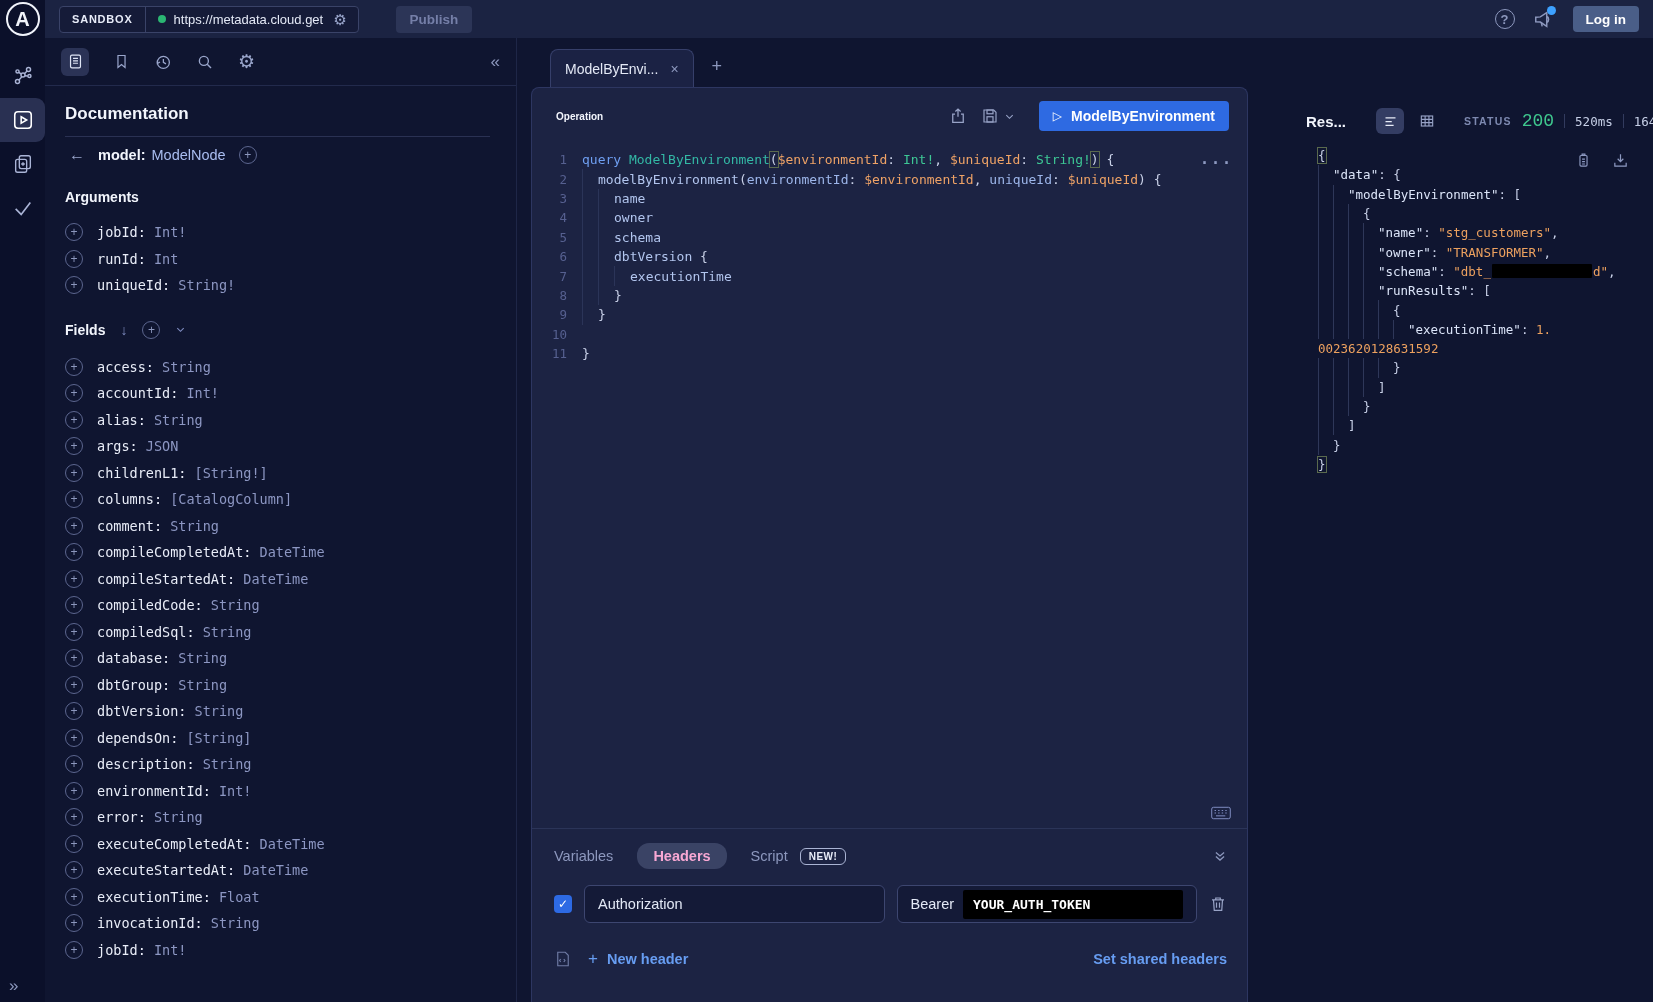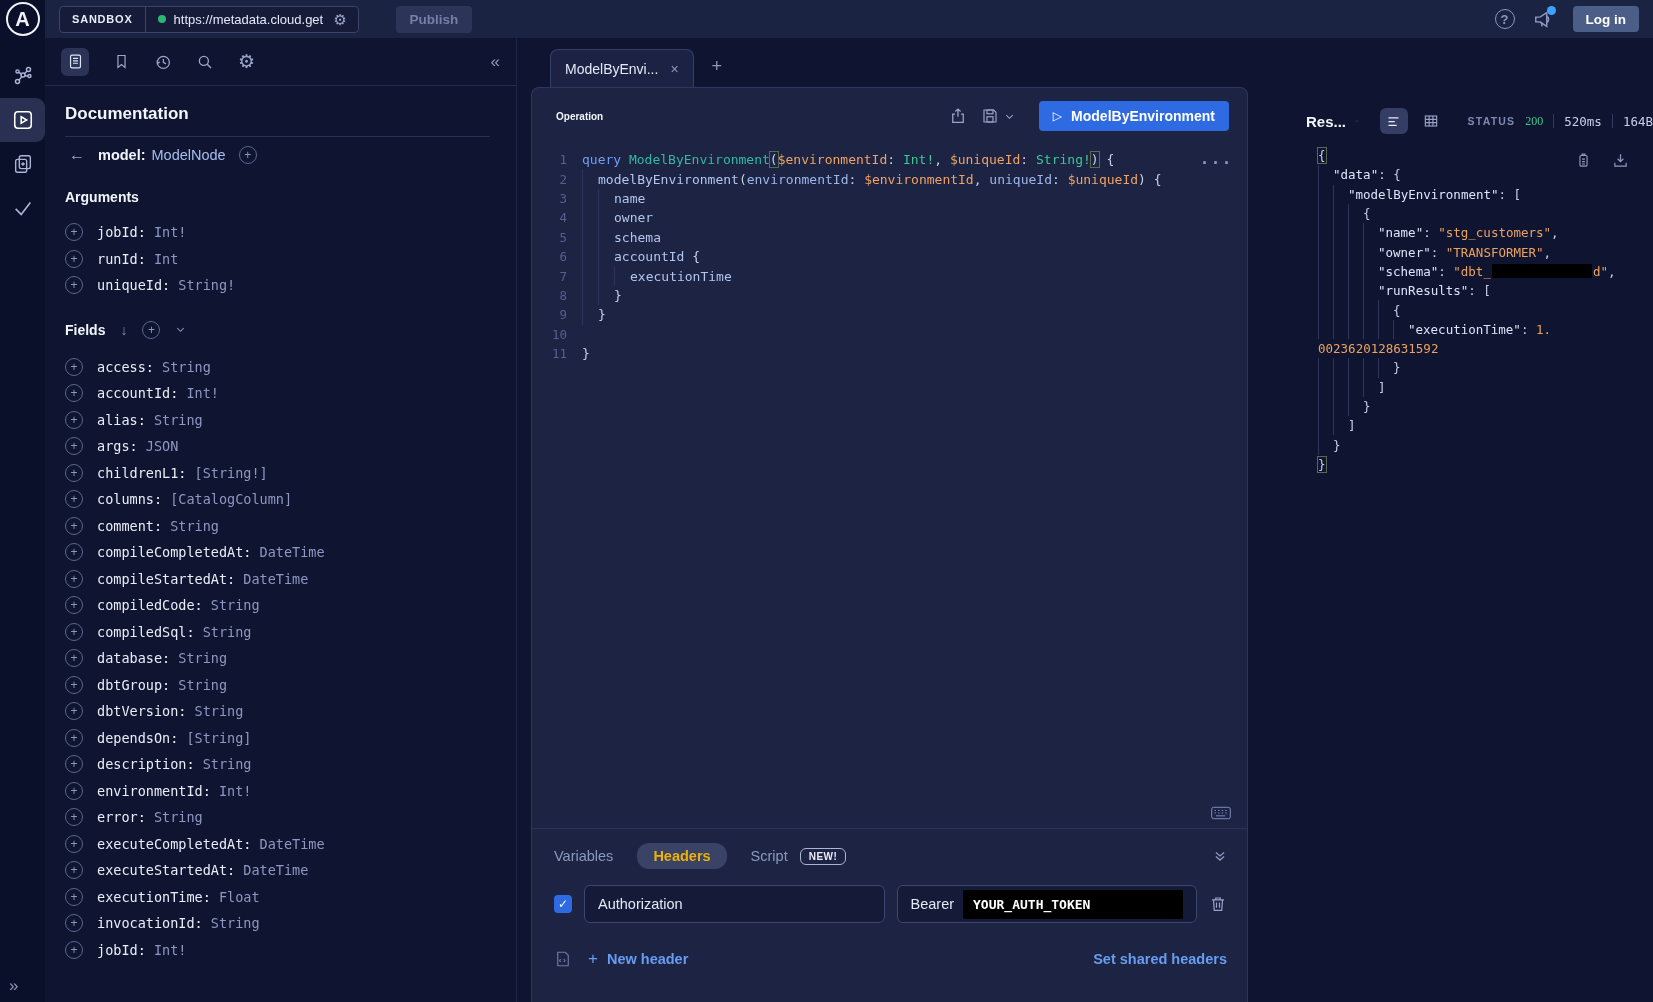--- a/index.html
+++ b/index.html
@@ -89,21 +89,21 @@
   .tok-kw { color:#6f9ff2; } .tok-op { color:#33b8a5; } .tok-vr { color:#eea266; }
   .tok-ty { color:#3dc795; } .tok-fd { color:#b2c5ee; } .tok-ar { color:#9db6ea; } .tok-pn { color:#c9d1e8; }
   .tok-bm { color:#c9d1e8; outline:1px solid #5a6a4e; }
   .editor-more { position:absolute; top:10px; right:14px; color:#8e9ac2; font-size:15px; letter-spacing:2px; font-weight:bold; }
   .editor-kbd { position:absolute; bottom:8px; right:16px; color:#7f8cc1; }
 
   
   .bottom-panel { flex:none; height:174px; border-top:1px solid #2b3458; padding:14px 20px 0 22px; display:flex; flex-direction:column; }
   .bp-tabs { display:flex; align-items:center; gap:24px; }
   .bp-tab { font-size:14.5px; color:#8d98be; }
-  .bp-tab.active { background:#3a4365; border-radius:12px; padding:5px 16px; color:#eab308; font-weight:bold; }
+  .bp-tab.active { background:#3a4365; border-radius:12px; padding:5px 16px; color:#f9a8d4; font-weight:bold; }
   .new-badge { border:1px solid #aab4d4; border-radius:6px; padding:2px 8px; font-size:10px; font-weight:bold;
                letter-spacing:.5px; color:#e8ecf8; margin-left:-12px; }
   .bp-collapse { margin-left:auto; color:#8d98be; }
   .hdr-row { margin-top:16px; display:flex; align-items:center; gap:12px; }
   .chk { width:18px; height:18px; border-radius:4px; background:#2d6ae4; color:#fff; font-size:12px;
          display:flex; align-items:center; justify-content:center; flex:none; }
   .hdr-input { flex:1; height:38px; border:1px solid #3d4670; border-radius:6px; background:#141a37;
                display:flex; align-items:center; padding:0 13px; font-size:14.5px; color:#e3e9f6; }
   .token-chip { flex:1; margin-left:9px; height:29px; background:#000; border-radius:2px; display:flex; align-items:center;
                 padding:0 10px; font-family:"DejaVu Sans Mono",monospace; font-size:13px; font-weight:bold; color:#fff; }
@@ -117,21 +117,21 @@
   
   .resp { position:absolute; left:1258px; top:38px; right:0; bottom:0; padding:70px 0 0 48px; }
   .resp-header { display:flex; align-items:center; gap:9px; }
   .resp-title { font-size:15px; font-weight:bold; color:#f2f5fc; }
   .resp-chev { color:#8d98be; }
   .view-toggle { display:flex; align-items:center; gap:9px; margin-left:12px; }
   .vt-btn { width:28px; height:26px; border-radius:6px; display:flex; align-items:center; justify-content:center; color:#98a3c7; }
   .vt-btn.active { background:#343d63; color:#e8ecf8; }
   .status-group { display:flex; align-items:center; gap:10px; margin-left:14px; }
   .status-label { font-size:10.5px; letter-spacing:1.2px; color:#7d89b0; font-weight:bold; }
-  .status-code { font-family:Liberation Serif, serif; font-size:12px; color:#3fc78e; }
+  .status-code { font-family:Liberation Mono, monospace; font-size:18px; color:#3fc78e; }
   .status-sep { width:1px; height:14px; background:#323b5e; }
   .status-val { font-family:"DejaVu Sans Mono",monospace; font-size:12.5px; color:#c6cfe6; }
   .resp-body { position:relative; margin-top:12px; padding-left:12px; font-family:"DejaVu Sans Mono",monospace; font-size:12.5px; }
   .resp-actions { position:absolute; top:6px; right:24px; display:flex; gap:20px; color:#8e9ac2; }
   .rl { display:flex; height:19.3px; align-items:center; white-space:pre; }
   .rg { display:inline-block; width:15px; height:19.3px; border-left:1px solid #2e3759; flex:none; }
   .tok-key { color:#dbe4f8; } .tok-str { color:#eda15f; } .tok-num { color:#eda15f; }
   .redact { display:inline-block; width:100px; height:14px; background:#000; border-radius:1px; vertical-align:middle; margin:0 1px; }
   svg { display:block; }
 </style>
@@ -400,21 +400,21 @@
           <div class="cl">
             <span class="ln">4</span>
             <span class="lc"><span class="g"></span><span class="g"></span><span class="tok-fd">owner</span></span>
           </div>
           <div class="cl">
             <span class="ln">5</span>
             <span class="lc"><span class="g"></span><span class="g"></span><span class="tok-fd">schema</span></span>
           </div>
           <div class="cl">
             <span class="ln">6</span>
-            <span class="lc"><span class="g"></span><span class="g"></span><span class="tok-fd">accountId </span><span class="tok-pn">{</span></span>
+            <span class="lc"><span class="g"></span><span class="g"></span><span class="tok-fd">dbtVersion </span><span class="tok-pn">{</span></span>
           </div>
           <div class="cl">
             <span class="ln">7</span>
             <span class="lc"><span class="g"></span><span class="g"></span><span class="g"></span><span class="tok-fd">executionTime</span></span>
           </div>
           <div class="cl">
             <span class="ln">8</span>
             <span class="lc"><span class="g"></span><span class="g"></span><span class="tok-pn">}</span></span>
           </div>
           <div class="cl">

